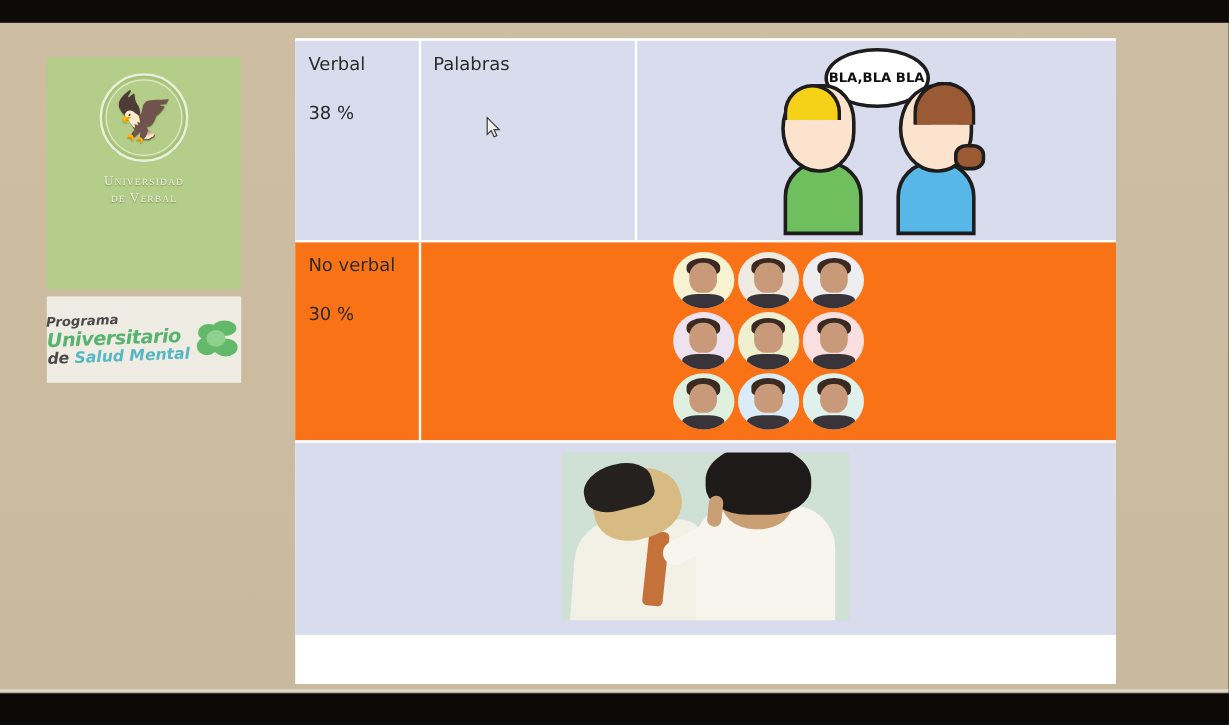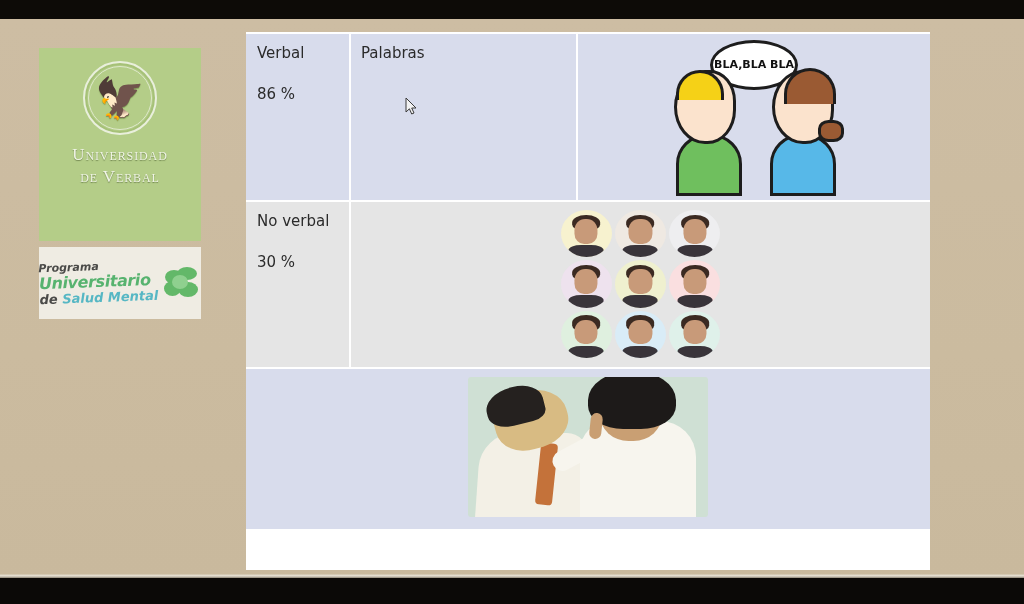--- a/index.html
+++ b/index.html
@@ -32,21 +32,21 @@
     border:2px solid #e9efdc;box-shadow:0 0 0 2px #a6c178 inset;
   }
   .crest .ring2{position:absolute;inset:5px;border-radius:50%;border:1px solid #dfe9cc;}
   .crest .eagle{
     position:absolute;left:50%;top:50%;transform:translate(-50%,-50%);
     font-size:40px;line-height:1;color:#edf2e2;text-shadow:0 1px 1px #7e9a55;
   }
   #uc-name{
     margin-top:9px;text-align:center;color:#f0f4e6;
     font-family:"Liberation Serif", serif;
-    font-size:17px;letter-spacing:.9px;line-height:1.28;
+    font-size:11px;letter-spacing:.9px;line-height:1.28;
     text-shadow:0 1px 1px rgba(90,110,60,.75);
     font-variant:small-caps;
   }
   #logo-pusm{
     position:absolute;left:39px;top:228px;width:162px;height:72px;
     background:#efece3;display:flex;align-items:center;justify-content:center;gap:5px;
   }
   #pusm-text{
     font-family:"DejaVu Sans", sans-serif;
     line-height:1.1;transform:rotate(-2.2deg);
@@ -69,26 +69,26 @@
     background:#ffffff;
   }
   #table-header{
     height:30px;background:#4f7fce;color:#ffffff;
     display:flex;align-items:center;justify-content:center;
     font-size:16.5px;font-weight:bold;letter-spacing:.35px;
     font-family:"DejaVu Sans", sans-serif;
   }
   .trow{display:flex;border-top:2px solid #ffffff;}
   .trow.r1,.trow.r3{background:#d8dcec;}
-  .trow.r2{background:#e5e5e5;}
+  .trow.r2{background:#f97316;}
   .trow.r1{height:166px;justify-content:space-between;}
   .trow.r2{height:165px;}
   .trow.r3{height:160px;}
   .c-type{width:105px;padding:10px 0 0 11px;box-sizing:border-box;border-right:2px solid #fff;}
-  .c-desc{width:227px;padding:10px 10px 0 10px;box-sizing:border-box;border-right:2px solid #fff;}
+  .c-desc{width:180px;padding:10px 10px 0 10px;box-sizing:border-box;border-right:2px solid #fff;}
   .c-img{flex:1;position:relative;overflow:hidden;}
   .cell-title{font-size:15px;color:#2b2b2b;line-height:1.25;font-family:"DejaVu Sans",sans-serif;}
   .cell-pct{margin-top:22px;font-size:15px;color:#2b2b2b;font-family:"DejaVu Sans",sans-serif;}
   .cell-desc{font-size:15px;color:#2b2b2b;line-height:1.32;font-family:"DejaVu Sans",sans-serif;}
   
   #illus-talk{position:absolute;left:50%;top:4px;transform:translateX(-50%);width:196px;height:158px;}
   .bubble{
     position:absolute;left:54px;top:2px;width:82px;height:44px;border:3px solid #1d1d1d;
     border-radius:50%;background:#fff;color:#111;font-weight:bold;font-size:11px;
     display:flex;align-items:center;justify-content:center;text-align:center;line-height:1.12;
@@ -177,21 +177,21 @@
           <span class="b5"></span>
       </div>
     </div>
 
     <div id="table">
 
 
       <div class="trow r1">
         <div class="c-type">
           <div class="cell-title">Verbal</div>
-          <div class="cell-pct">86 %</div>
+          <div class="cell-pct">38 %</div>
         </div>
         <div class="c-desc">
           <div class="cell-desc">Palabras</div>
         </div>
         <div class="c-img">
           <div id="illus-talk">
             <div class="bubble">BLA,BLA BLA</div>
             <div class="person" id="pm">
               <div class="p-body"></div>
               <div class="p-head"></div>

